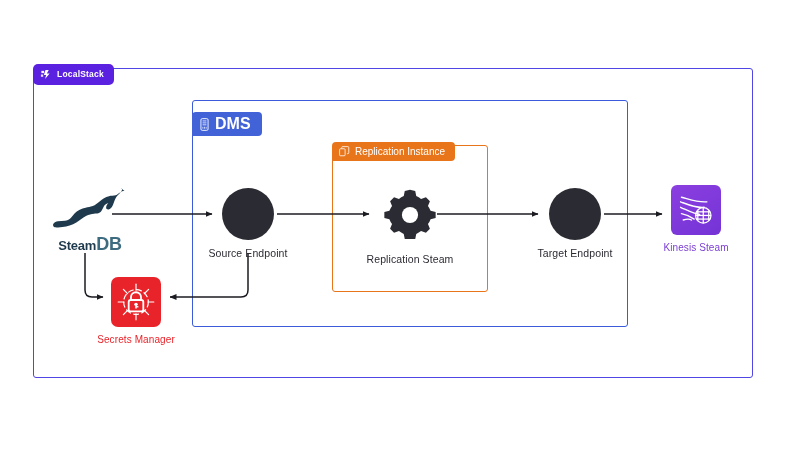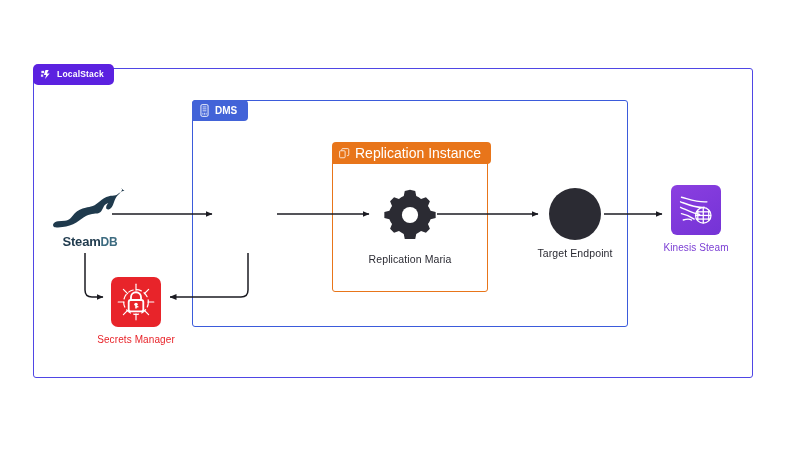--- a/index.html
+++ b/index.html
@@ -58,33 +58,33 @@
   #localstack-badge {
     left: 33px; top: 64px;
     background: #5b21e0;
     border-radius: 5px;
     padding: 5px 10px 5px 7px;
     font-size: 8.5px;
     letter-spacing: 0.2px;
     gap: 6px;
   }
   #dms-badge {
-    left: 192px; top: 100px;
+    left: 192px; top: 112px;
     background: #4263d8;
     border-radius: 4px 4px 4px 0;
     padding: 4px 11px 4px 7px;
-    font-size: 10px;
+    font-size: 16px;
     font-weight: 600;
   }
   #replication-instance-badge {
     left: 332px; top: 142px;
     background: #e8751a;
     border-radius: 4px 4px 4px 0;
     padding: 4px 10px 4px 7px;
-    font-size: 14px;
+    font-size: 10px;
     font-weight: 500;
   }
   .badge-icon { display: flex; align-items: center; }
 
   
   .node {
     position: absolute;
     display: flex;
     flex-direction: column;
     align-items: center;
@@ -208,33 +208,37 @@
   </div>
 
   <div class="node" id="mariadb-node">
     <span>
       <svg width="78" height="42" viewBox="0 0 120 62">
         <path d="M113.5 5.2c-2.1-0.6-4.6 0.5-6.6 1.7-2.5 1.5-4.6 3.6-7.4 4.6-3.3 1.1-6.9 0.6-10.3 1.3-5.6 1.1-10.1 4.6-14.4 8.1-3.3 2.7-6.6 5.4-10.6 7-3.5 1.4-7.3 1.8-11 2.6-6.2 1.3-12.2 4-16.6 8.6-2.3 2.4-4.1 5.3-6.6 7.5-2.4 2.1-5.4 3.4-8.5 4-3.6 0.7-7.3 0.4-10.9 0.9-2.6 0.4-5.4 1.3-6.9 3.6-0.6 1-0.8 2.3-0.3 3.4 0.6 1.3 2 1.9 3.3 2.2 3.6 0.8 7.4 0.3 11 -0.3 7.4-1.2 14.8-3.3 21.3-7.1 5.4-3.1 10-7.4 15.5-10.3 3.6-1.9 7.6-3.1 11.7-3.3 2.2-0.1 4.5 0.1 6.6-0.6 2.2-0.7 4-2.3 5.2-4.2 1.3-2.1 2-4.5 3.4-6.6 1.6-2.4 4.1-4.2 6.9-4.9-1.5 1.7-3 3.6-3.4 5.9-0.2 1.2 0 2.6 0.9 3.4 1 0.9 2.6 0.8 3.8 0.3 2.8-1.2 4.5-4 5.7-6.7 1.9-4.3 3-9 5.7-12.9 2.1-3 5.2-5.3 7.3-8.3 0.6-0.9 1.2-2 1-3.1-0.2-0.8-1-1.4-1.9-1.6z" fill="#1f3a4d"></path>
         <circle cx="103" cy="14.5" r="1.5" fill="#ffffff"></circle>
       </svg>
     </span>
     <span class="node-label">
-      <span style="color:#1f3a4d;font-weight:600;font-size:13px;letter-spacing:-0.2px;">Steam</span><span style="color:#3d6b80;font-weight:600;font-size:12px;letter-spacing:-0.2px;">DB</span>
-    </span>
-  </div>
-
+      <span style="color:#1f3a4d;font-weight:600;font-size:13px;letter-spacing:-0.2px;">Steam</span><span style="color:#3d6b80;font-weight:600;font-size:18px;letter-spacing:-0.2px;">DB</span>
+    </span>
+  </div>
+
+  <div class="node" id="source-endpoint-node">
+    <span class="endpoint-circle"></span>
+    <span class="node-label">Source Endpoint</span>
+  </div>
 
   <div class="node" id="replication-task-node">
     <span>
       <svg width="54" height="54" viewBox="0 0 64 64">
         <path d="M32 2 L38.2 3.6 L39.4 9.6 A23.5 23.5 0 0 1 45.1 12.9 L50.9 10.9 L55.6 15.6 L53.3 21.3 A23.5 23.5 0 0 1 56.4 27.1 L62.4 28.3 L62.4 35.7 L56.4 36.9 A23.5 23.5 0 0 1 53.3 42.7 L55.6 48.4 L50.9 53.1 L45.1 51.1 A23.5 23.5 0 0 1 39.4 54.4 L38.2 60.4 L25.8 60.4 L24.6 54.4 A23.5 23.5 0 0 1 18.9 51.1 L13.1 53.1 L8.4 48.4 L10.7 42.7 A23.5 23.5 0 0 1 7.6 36.9 L1.6 35.7 L1.6 28.3 L7.6 27.1 A23.5 23.5 0 0 1 10.7 21.3 L8.4 15.6 L13.1 10.9 L18.9 12.9 A23.5 23.5 0 0 1 24.6 9.6 L25.8 3.6 Z" fill="#2b2b33"></path>
         <circle cx="32" cy="32" r="9.6" fill="#ffffff"></circle>
       </svg>
     </span>
-    <span class="node-label">Replication Maria</span>
+    <span class="node-label">Replication Steam</span>
   </div>
 
   <div class="node" id="kinesis-node">
     <span class="service-tile" id="kinesis-tile">
       <svg width="40" height="40" viewBox="0 0 44 44">
         <g fill="none" stroke="#ffffff" stroke-width="1.5" stroke-linecap="round">
           <path d="M6 8 C14 10, 24 14, 34 13"></path>
           <path d="M5 13 C13 16, 22 20, 31 19"></path>
           <path d="M5 19 C12 22, 19 26, 26 27"></path>
           <path d="M6 26 C11 27, 16 29, 20 32"></path>

